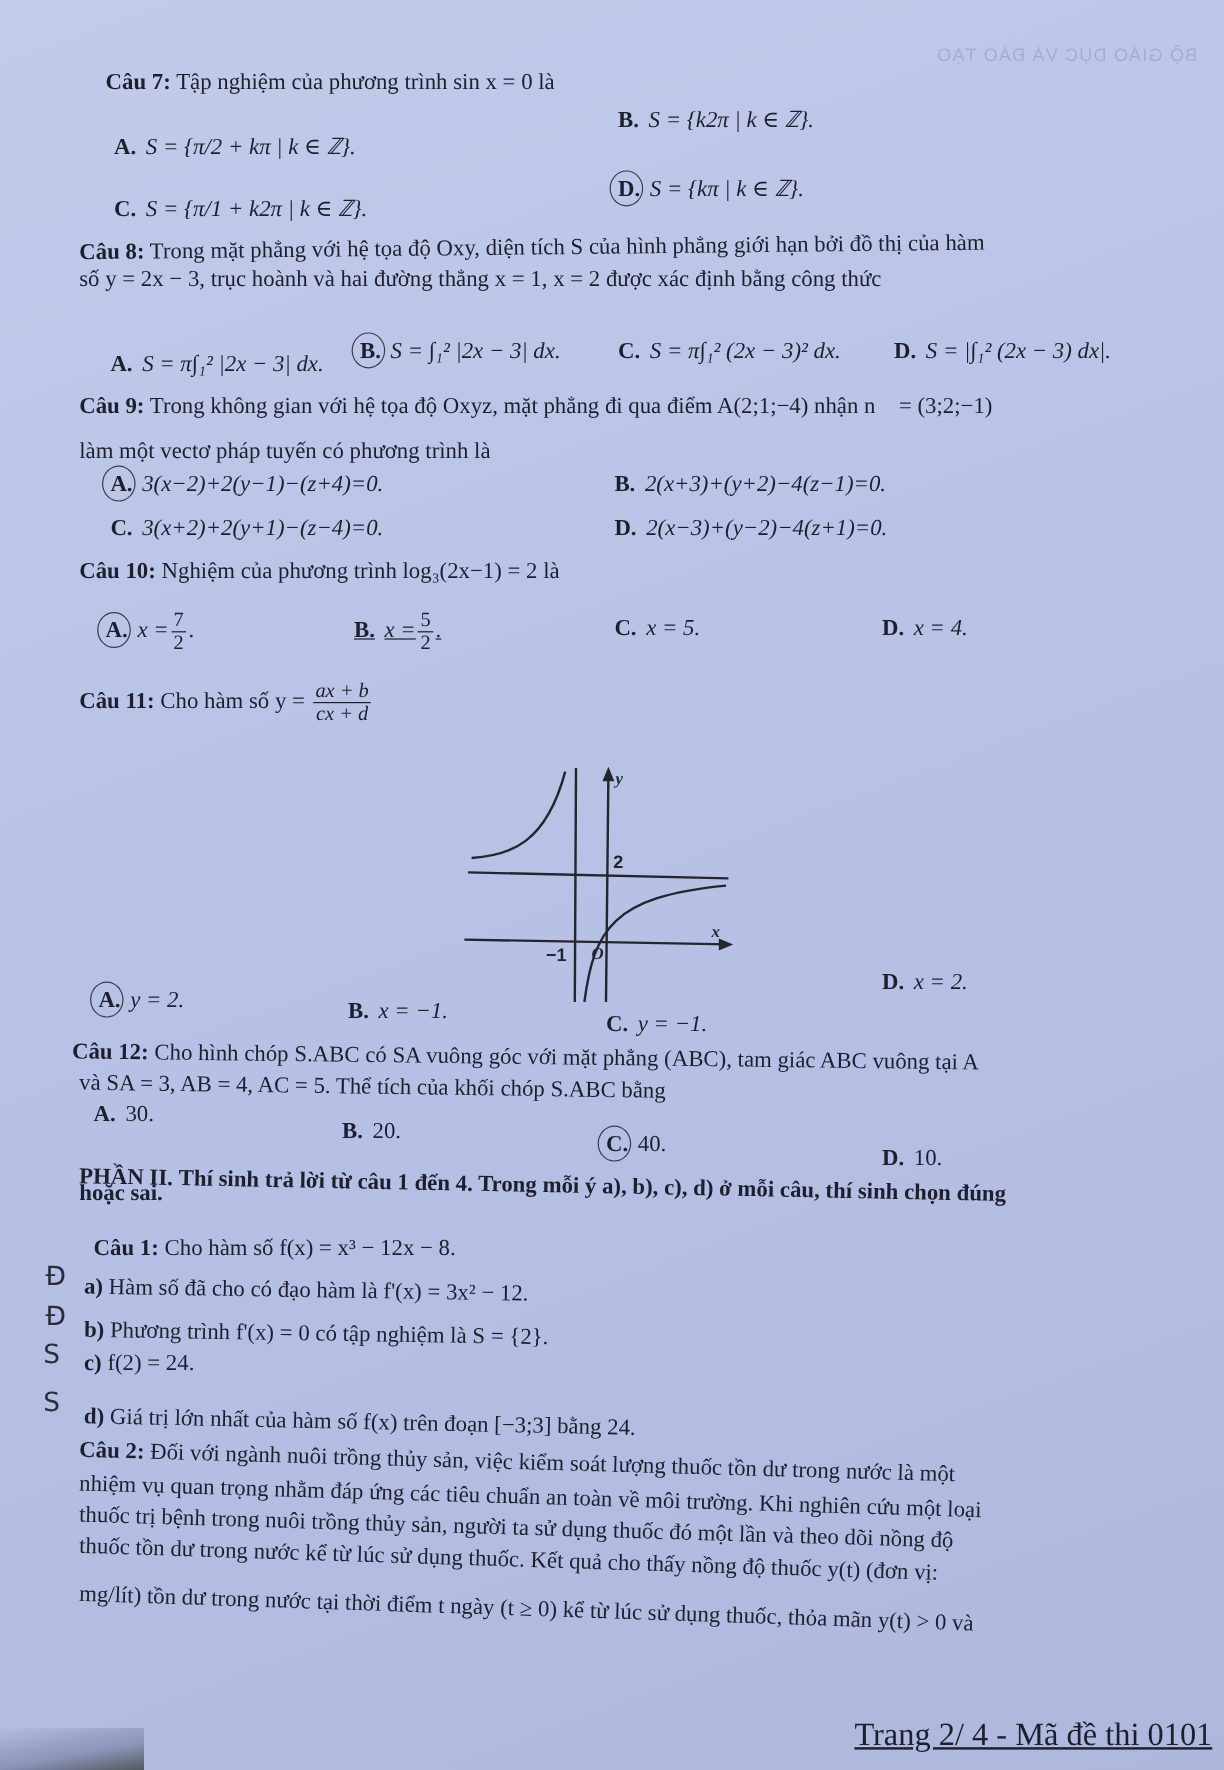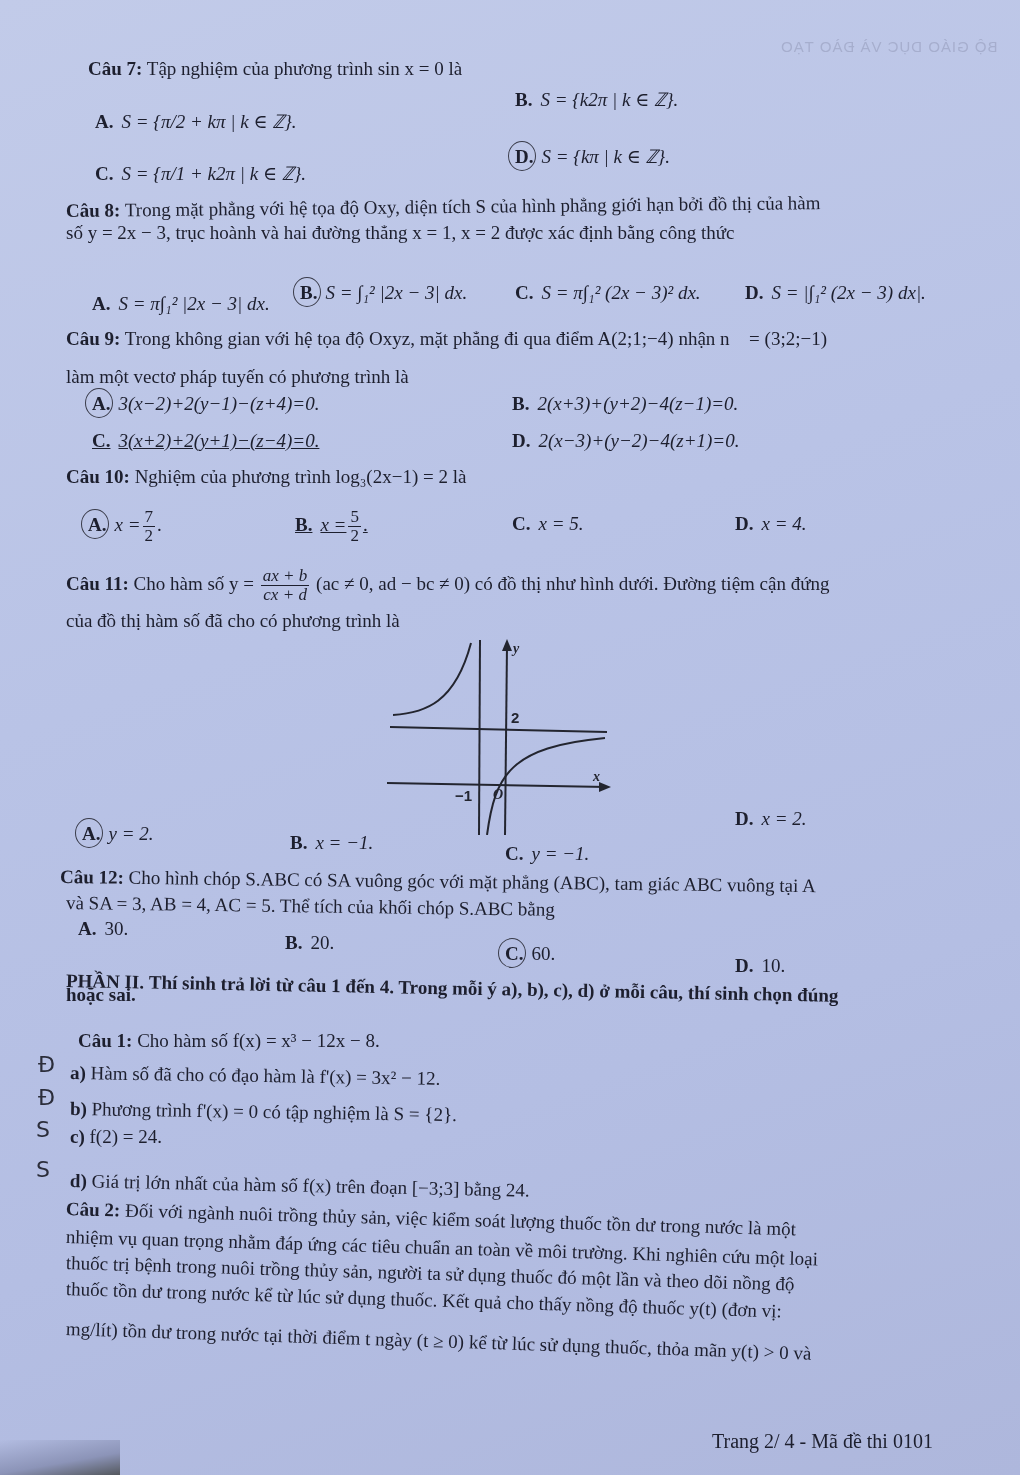--- a/index.html
+++ b/index.html
@@ -16,21 +16,21 @@
     .opt { position: absolute; white-space: nowrap; font-size: 19px; }
     .opt .lbl { font-weight: bold; margin-right: 8px; }
     .circled { position: relative; }
     .circled::before {
       content: ""; position: absolute; left: -7px; top: -5px; width: 26px; height: 28px;
       border: 1.5px solid #3a3c4a; border-radius: 50%;
     }
     .mark { position: absolute; font-family: "DejaVu Sans", sans-serif; font-size: 22px; color: #2b2d3a; }
     .frac { display: inline-flex; flex-direction: column; align-items: center; vertical-align: middle; font-size: 17px; line-height: 18px; margin: 0 2px; }
     .frac .num { border-bottom: 1px solid #1d1f2e; padding: 0 2px; }
-    .footer { position: absolute; left: 712px; top: 1430px; font-size: 20px; }
+    .footer { position: absolute; left: 712px; top: 1430px; font-size: 27px; text-decoration: underline; }
     .ghost { position: absolute; left: 780px; top: 38px; font-size: 15px; color: rgba(60,60,90,0.18); transform: scaleX(-1); font-family: "Liberation Sans", sans-serif; letter-spacing: 1px; }
     .shadow { position: absolute; left: 0; top: 1440px; width: 120px; height: 35px; background: linear-gradient(170deg, transparent 0%, #8c94b8 60%, #54585e 100%); }
     svg.graph { position: absolute; left: 385px; top: 635px; }
   </style>
 </head>
 <body>
 
 <div class="page">
   <div class="ghost">BỘ GIÁO DỤC VÀ ĐÀO TẠO</div>
 
@@ -53,21 +53,21 @@
   <div class="opt" style="left:515px;top:282px;"><span class="lbl">C.</span><span class="i">S = π∫₁² (2x − 3)² dx.</span></div>
   <div class="opt" style="left:745px;top:282px;"><span class="lbl">D.</span><span class="i">S = |∫₁² (2x − 3) dx|.</span></div>
 
   <div class="ln" style="left:66px;top:328px;">
     <span class="b">Câu 9:</span>
     <span>Trong không gian với hệ tọa độ Oxyz, mặt phẳng đi qua điểm A(2;1;−4) nhận n⃗ = (3;2;−1)</span>
   </div>
   <div class="ln" style="left:66px;top:366px;">làm một vectơ pháp tuyến có phương trình là</div>
   <div class="opt" style="left:92px;top:393px;"><span class="lbl circled">A.</span><span class="i">3(x−2)+2(y−1)−(z+4)=0.</span></div>
   <div class="opt" style="left:512px;top:393px;"><span class="lbl">B.</span><span class="i">2(x+3)+(y+2)−4(z−1)=0.</span></div>
-  <div class="opt" style="left:92px;top:430px;text-decoration:underline;"><span class="lbl">C.</span><span class="i">3(x+2)+2(y+1)−(z−4)=0.</span></div>
+  <div class="opt" style="left:92px;top:430px;"><span class="lbl">C.</span><span class="i">3(x+2)+2(y+1)−(z−4)=0.</span></div>
   <div class="opt" style="left:512px;top:430px;"><span class="lbl">D.</span><span class="i">2(x−3)+(y−2)−4(z+1)=0.</span></div>
 
   <div class="ln" style="left:66px;top:466px;">
     <span class="b">Câu 10:</span>
     <span>Nghiệm của phương trình log₃(2x−1) = 2 là</span>
   </div>
   <div class="opt" style="left:88px;top:508px;"><span class="lbl circled">A.</span><span class="i">x =</span><span class="frac">
         <span class="num">7</span>
         <span>2</span>
       </span>.</div>
@@ -78,23 +78,21 @@
   <div class="opt" style="left:512px;top:513px;text-align:center;"><span class="lbl">C.</span><span class="i">x = 5.</span></div>
   <div class="opt" style="left:735px;top:513px;"><span class="lbl">D.</span><span class="i">x = 4.</span></div>
 
   <div class="ln" style="left:66px;top:567px;line-height:26px;">
     <span class="b">Câu 11:</span>
     <span>Cho hàm số y =</span>
     <span class="frac i">
         <span class="num">ax + b</span>
         <span>cx + d</span>
       </span>
-    <span>(ac ≠ 0, ad − bc ≠ 0) có đồ thị như hình dưới. Đường tiệm cận đứng</span>
   </div>
-  <div class="ln" style="left:66px;top:610px;">của đồ thị hàm số đã cho có phương trình là</div>
 
   <svg class="graph" width="250" height="200" viewBox="0 0 250 200">
     <g stroke="#23252f" stroke-width="2" fill="none">
       <line x1="5" y1="92" x2="222" y2="97"></line>
       <line x1="2" y1="148" x2="222" y2="152"></line>
       <line x1="95" y1="5" x2="94" y2="200"></line>
       <line x1="120" y1="200" x2="122" y2="10"></line>
       <path d="M 8 80 C 40 78, 70 68, 86 8"></path>
       <path d="M 102 200 C 110 140, 125 112, 220 103"></path>
     </g>
@@ -112,21 +110,21 @@
   <div class="opt" style="left:505px;top:843px;"><span class="lbl">C.</span><span class="i">y = −1.</span></div>
   <div class="opt" style="left:735px;top:808px;"><span class="lbl">D.</span><span class="i">x = 2.</span></div>
 
   <div class="ln" style="left:60px;top:866px;transform:rotate(0.7deg);transform-origin:left;">
     <span class="b">Câu 12:</span>
     <span>Cho hình chóp S.ABC có SA vuông góc với mặt phẳng (ABC), tam giác ABC vuông tại A</span>
   </div>
   <div class="ln" style="left:66px;top:892px;transform:rotate(0.8deg);transform-origin:left;">và SA = 3, AB = 4, AC = 5. Thể tích của khối chóp S.ABC bằng</div>
   <div class="opt" style="left:78px;top:918px;"><span class="lbl">A.</span><span>30.</span></div>
   <div class="opt" style="left:285px;top:932px;"><span class="lbl">B.</span><span>20.</span></div>
-  <div class="opt" style="left:505px;top:943px;"><span class="lbl circled">C.</span><span>60.</span></div>
+  <div class="opt" style="left:505px;top:943px;"><span class="lbl circled">C.</span><span>40.</span></div>
   <div class="opt" style="left:735px;top:955px;"><span class="lbl">D.</span><span>10.</span></div>
 
   <div class="ln" style="left:66px;top:970px;transform:rotate(1.1deg);transform-origin:left;">
     <span class="b">PHẦN II.</span>
     <span class="b">Thí sinh trả lời từ câu 1 đến 4. Trong mỗi ý a), b), c), d) ở mỗi câu, thí sinh chọn đúng</span>
   </div>
   <div class="ln b" style="left:66px;top:984px;">hoặc sai.</div>
 
   <div class="ln" style="left:78px;top:1030px;">
     <span class="b">Câu 1:</span>

